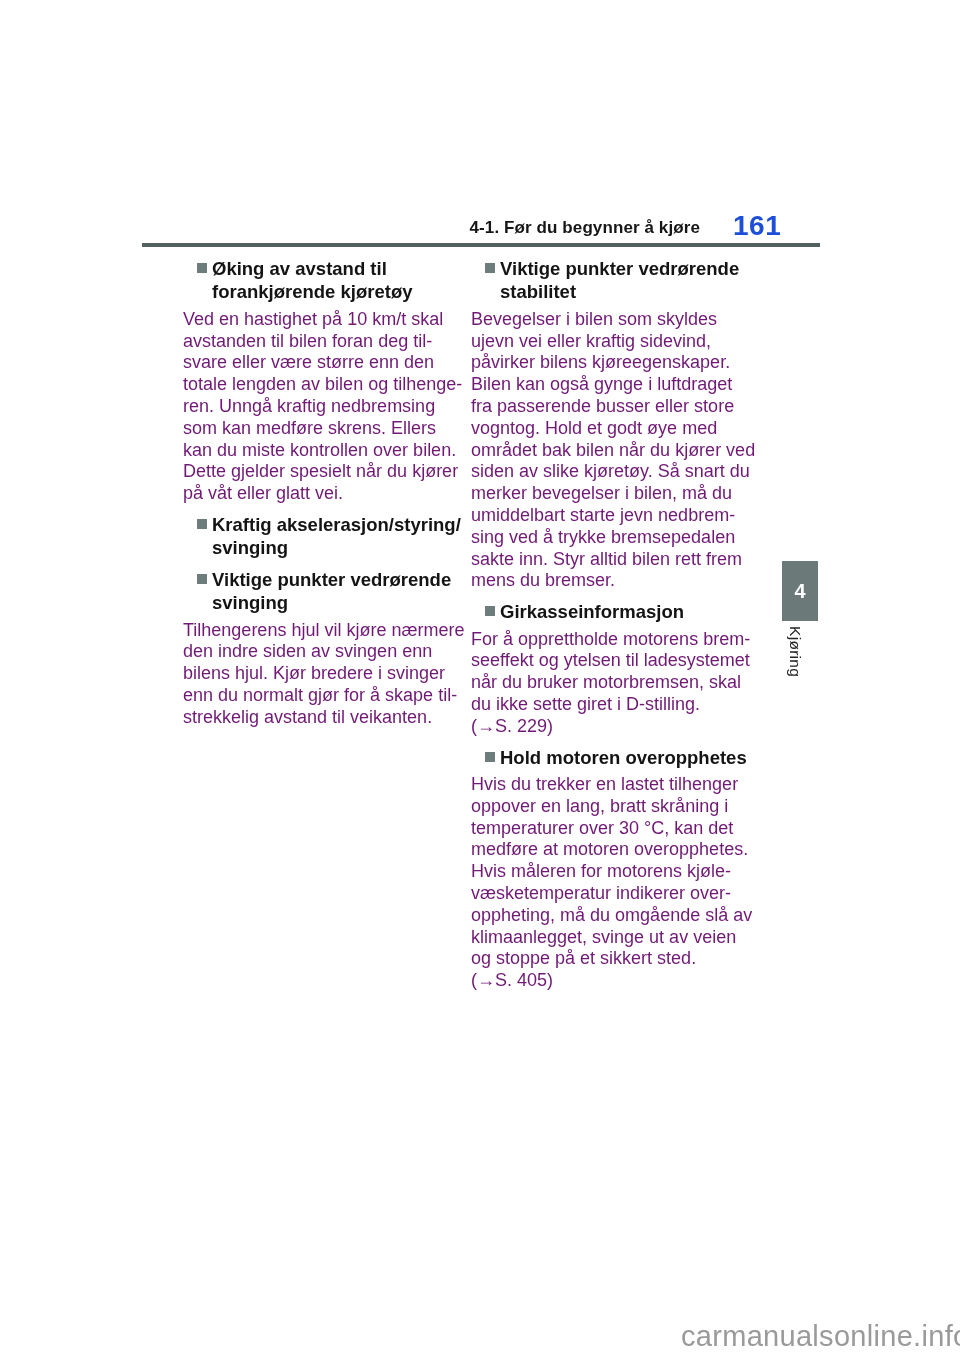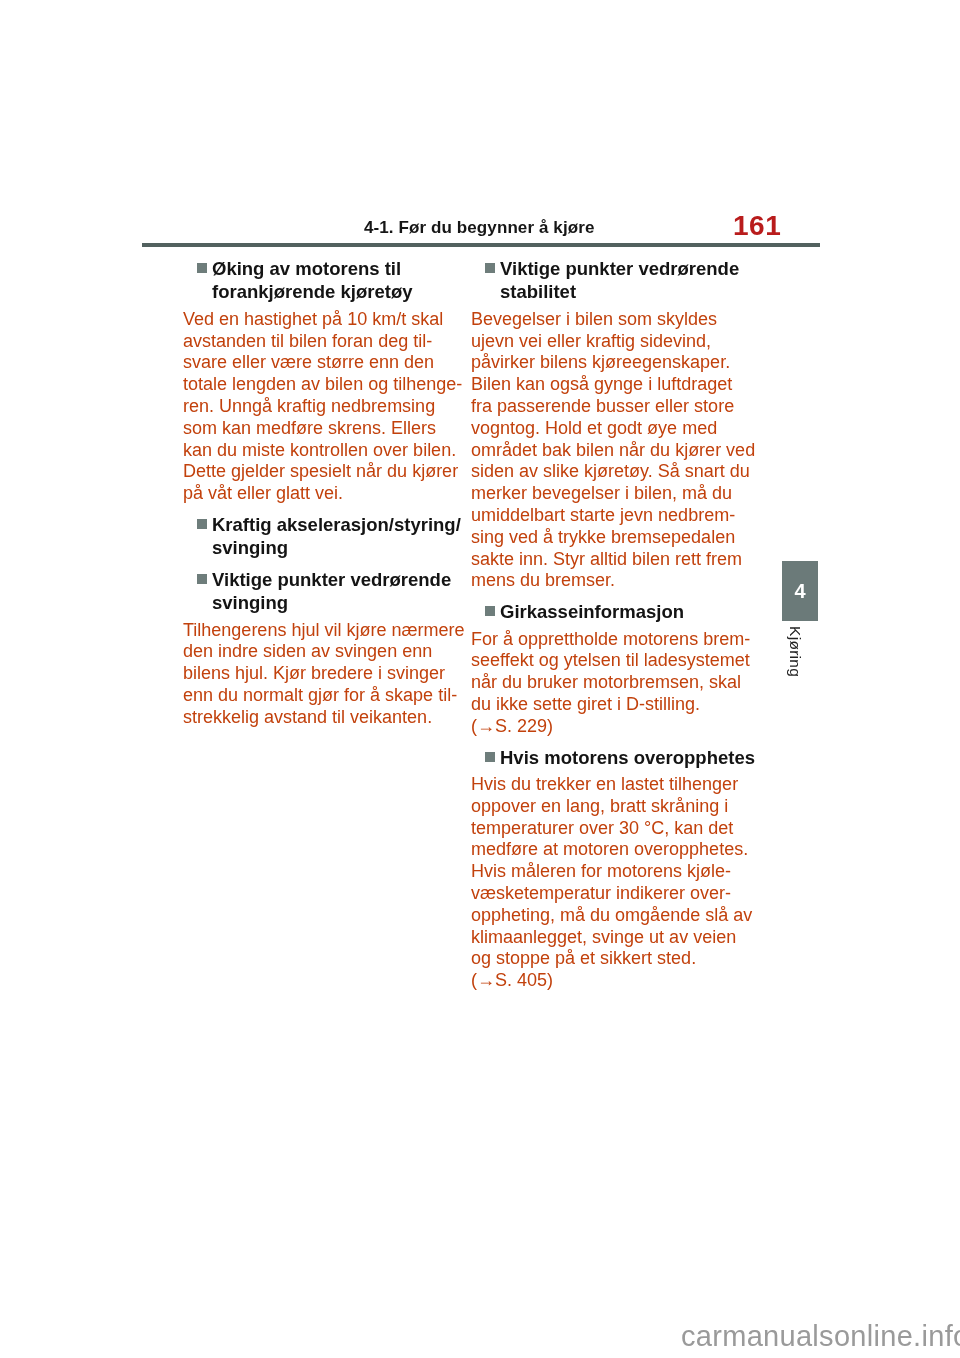--- a/index.html
+++ b/index.html
@@ -8,27 +8,27 @@
     background: #ffffff;
     font-family: "Liberation Sans", sans-serif;
     color: #1f1f1f;
     position: relative;
     overflow: hidden;
   }
   .page { position: absolute; inset: 0; }
 
   
   .header-title {
-    position: absolute; top: 218px; left: 364px; width: 320px;
-    font-size: 17px; font-weight: bold;
+    position: absolute; top: 218px; left: 380px; width: 320px;
+    text-align: right; font-size: 17px; font-weight: bold;
     color: #161616; letter-spacing: 0.1px; white-space: pre;
   }
   .page-number {
     position: absolute; top: 210px; left: 733px;
-    font-size: 28px; font-weight: bold; color: #b91c1c; letter-spacing: 0.5px;
+    font-size: 28px; font-weight: bold; color: #1d4ed8; letter-spacing: 0.5px;
   }
   .header-rule {
     position: absolute; left: 142px; top: 243px; width: 678px; height: 4px;
     background: #52615f;
   }
 
   
   .col { position: absolute; top: 257px; width: 300px; }
   .col-left  { left: 183px; }
   .col-right { left: 471px; }
@@ -39,21 +39,21 @@
     font-size: 18.5px; line-height: 23.4px; font-weight: bold; color: #141414;
   }
   .col > section:first-child .sec-heading { margin-top: 0; }
   .sec-bullet {
     flex: 0 0 10px; width: 10px; height: 10px;
     background: #6e7d7b; margin: 6px 5px 0 14px;
   }
   .sec-heading-text { white-space: pre; }
   .sec-body {
     margin: 0; font-size: 18px; line-height: 21.8px;
-    white-space: pre; color: #c2410c;
+    white-space: pre; color: #701a75;
   }
 
   
   .chapter-tab {
     position: absolute; left: 782px; top: 561px; width: 36px; height: 60px;
     background: #6b7a79; color: #ffffff;
     display: flex; align-items: center; justify-content: center;
     font-size: 20px; font-weight: bold;
   }
   .chapter-label {
@@ -74,21 +74,21 @@
 <div class="page">
 
   <div class="header-title">4-1. Før du begynner å kjøre</div>
   <div class="page-number">161</div>
   <div class="header-rule"></div>
 
   <div class="col col-left">
     <section>
       <h3 class="sec-heading">
         <span class="sec-bullet"></span>
-        <span class="sec-heading-text">Øking av motorens til
+        <span class="sec-heading-text">Øking av avstand til
 forankjørende kjøretøy</span>
       </h3>
       <p class="sec-body">Ved en hastighet på 10 km/t skal
 avstanden til bilen foran deg til-
 svare eller være større enn den
 totale lengden av bilen og tilhenge-
 ren. Unngå kraftig nedbremsing
 som kan medføre skrens. Ellers
 kan du miste kontrollen over bilen.
 Dette gjelder spesielt når du kjører
@@ -143,21 +143,21 @@
       </h3>
       <p class="sec-body">For å opprettholde motorens brem-
 seeffekt og ytelsen til ladesystemet
 når du bruker motorbremsen, skal
 du ikke sette giret i D-stilling.
 (→S. 229)</p>
     </section>
     <section>
       <h3 class="sec-heading">
         <span class="sec-bullet"></span>
-        <span class="sec-heading-text">Hvis motorens overopphetes</span>
+        <span class="sec-heading-text">Hold motoren overopphetes</span>
       </h3>
       <p class="sec-body">Hvis du trekker en lastet tilhenger
 oppover en lang, bratt skråning i
 temperaturer over 30 °C, kan det
 medføre at motoren overopphetes.
 Hvis måleren for motorens kjøle-
 væsketemperatur indikerer over-
 oppheting, må du omgående slå av
 klimaanlegget, svinge ut av veien
 og stoppe på et sikkert sted.

